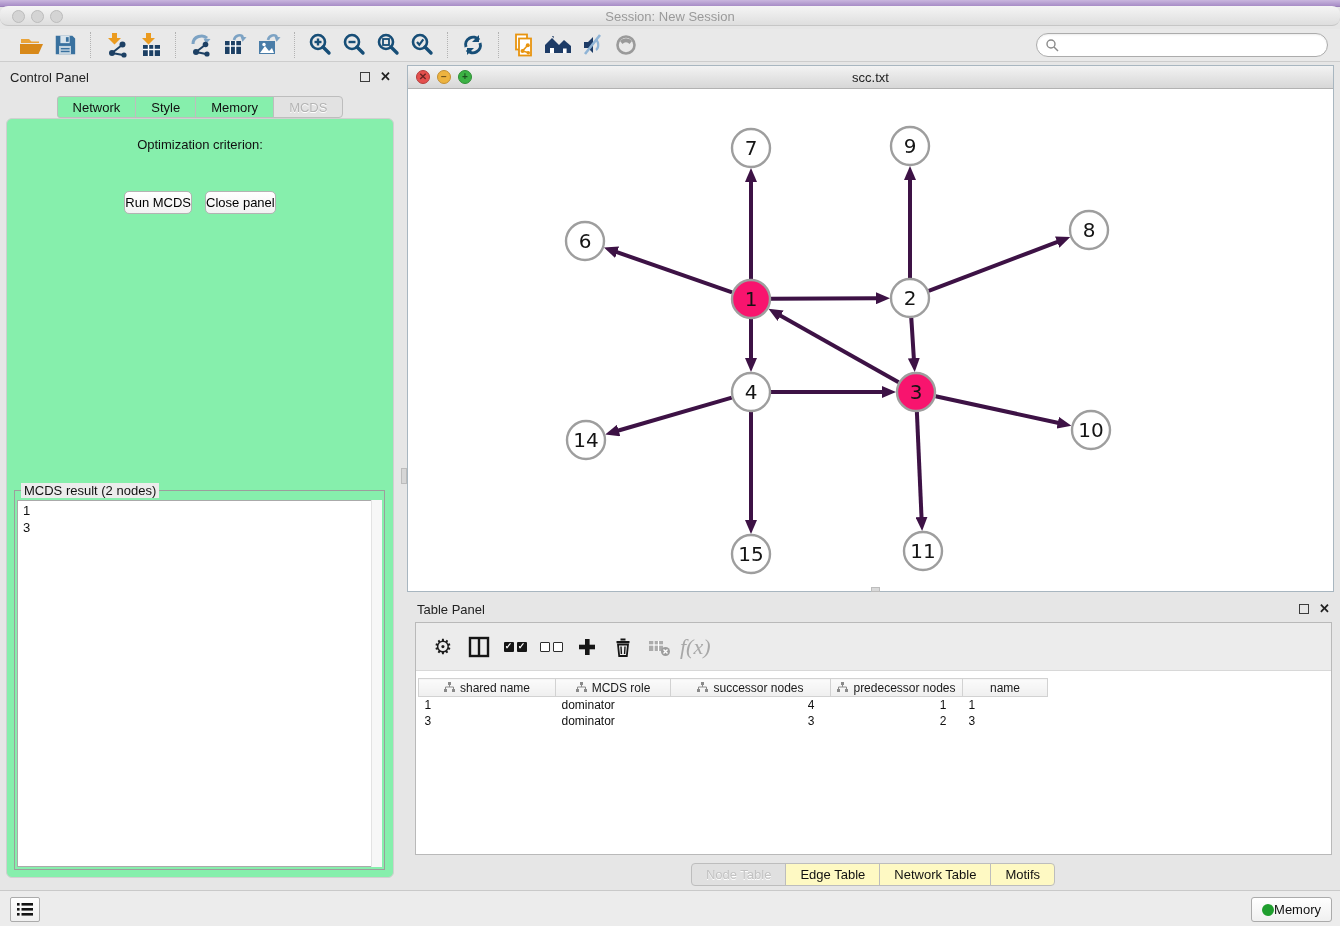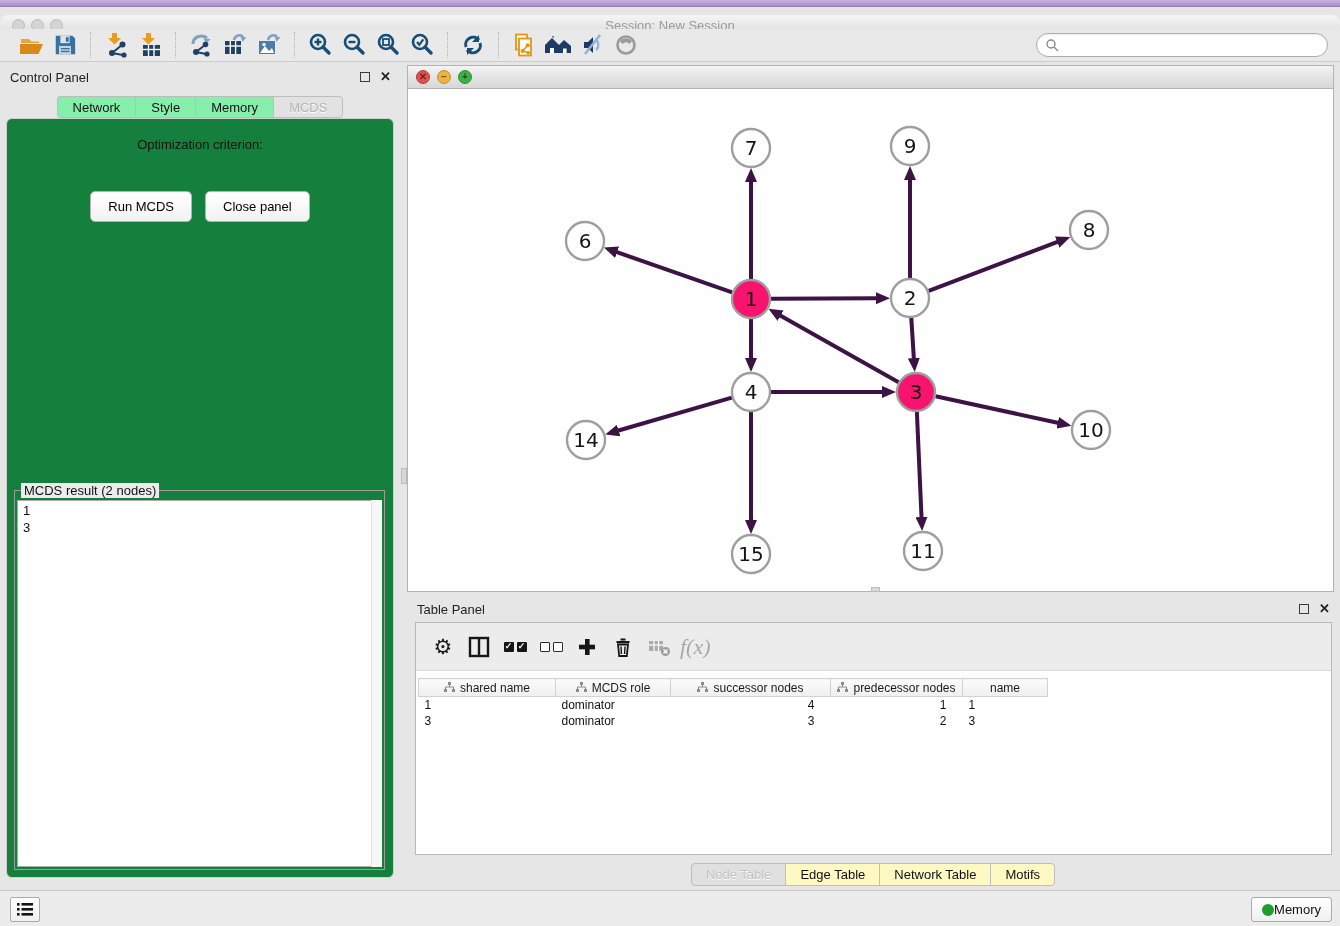--- a/index.html
+++ b/index.html
@@ -1,21 +1,21 @@
 <!DOCTYPE html>
 <html><head>
 <meta charset="utf-8">
 <style>
   * { box-sizing: border-box; margin: 0; padding: 0; }
   html,body { width:1340px; height:926px; overflow:hidden; }
   body { font-family:"Liberation Sans", sans-serif; background:#e6e6e6; position:relative; font-size:13px; color:#111; }
 
   
   .win-strip { position:absolute; top:0; left:0; right:0; height:7px; background:linear-gradient(#c9b6de,#a78cc6); border-bottom:1px solid #9a7fb8; }
-  .win-titlebar { position:absolute; top:15px; left:0; right:0; height:20px; background:linear-gradient(#f5f5f5,#dedede); border-bottom:1px solid #c6c6c6;border-radius:8px; }
+  .win-titlebar { position:absolute; top:6px; left:0; right:0; height:20px; background:linear-gradient(#f5f5f5,#dedede); border-bottom:1px solid #c6c6c6;border-radius:8px; }
   .win-dots { position:absolute; left:12px; top:4px; display:flex; gap:6px; }
   .win-dot { width:13px; height:13px; border-radius:50%; background:#d4d4d4; border:1px solid #bcbcbc; }
   .win-title { position:absolute; left:0; right:0; top:3px; text-align:center; color:#9a9a9a; font-size:13px; }
 
   
   .toolbar { position:absolute; top:29px; left:0; right:0; height:33px; background:#e9e9e9; border-bottom:1px solid #cdcdcd; display:flex; align-items:center; padding:0 12px 0 14px; }
   .tb-btn { width:34px; height:30px; display:flex; align-items:center; justify-content:center; cursor:pointer; }
   .tb-sep { width:0; height:26px; border-left:1px dotted #b3b3b3; margin:0 8px; }
   .search-wrap { margin-left:auto; width:292px; height:24px; background:#fff; border:1px solid #acacac; border-radius:12px; display:flex; align-items:center; padding:0 8px; box-shadow:inset 0 1px 2px rgba(0,0,0,.08); }
   .search-wrap input { border:none; outline:none; flex:1; font-size:12px; font-family:"Liberation Sans",sans-serif; background:transparent; }
@@ -26,30 +26,30 @@
   .panel-title { font-size:13px; color:#222; }
   .panel-header .spacer { flex:1; }
   .float-btn { width:10px; height:10px; border:1.5px solid #3c3c3c; display:inline-block; margin-right:10px; cursor:pointer; }
   .close-btn { font-size:13px; font-weight:bold; color:#222; cursor:pointer; line-height:10px; }
 
   .cp-tabs { position:absolute; top:34px; left:0; right:0; display:flex; justify-content:center; }
   .cp-tab { height:22px; padding:0 15px; background:#86efac; border:1px solid #bdbdbd; margin-left:-1px; font-size:13px; display:flex; align-items:center; cursor:pointer; }
   .cp-tab.first { border-top-left-radius:3px; border-bottom-left-radius:3px; }
   .cp-tab.disabled { background:#e2e2e2; color:#b4b4b4; text-shadow:0 1px 0 #fff; border-top-right-radius:4px; border-bottom-right-radius:4px; }
 
-  .cp-content { position:absolute; left:6px; right:7px; top:56px; bottom:12px; background:#15803d; border:1px solid #d0d0d0; border-radius:6px; }
+  .cp-content { position:absolute; left:6px; right:7px; top:56px; bottom:12px; background:#86efac; border:1px solid #d0d0d0; border-radius:6px; }
   .opt-label { position:absolute; top:18px; left:0; right:0; text-align:center; font-size:13px; color:#111; }
   .criterion-select { position:absolute; top:40px; left:38px; width:311px; height:23px; background:linear-gradient(#fff,#f6f6f6); border:1px solid #b3b3b3; border-radius:5px; display:flex; align-items:center; padding:0 8px 0 12px; font-size:13px; cursor:pointer; }
   .criterion-select .val { flex:1; }
   .updown { display:flex; flex-direction:column; gap:2px; align-items:center; }
   .updown i { width:0; height:0; border-left:4px solid transparent; border-right:4px solid transparent; display:block; }
   .updown .up { border-bottom:5px solid #5a5a5a; }
   .updown .dn { border-top:5px solid #5a5a5a; }
   .cp-buttons { position:absolute; top:72px; left:0; right:0; display:flex; justify-content:center; gap:13px; }
-  .cp-btn { height:31px; padding:0 17px; background:linear-gradient(#fff,#f2f2f2); border:1px solid #b3b3b3; border-radius:5px; font-size:13px; font-family:"Liberation Sans",sans-serif; cursor:pointer;text-align:center; }
+  .cp-btn { height:23px; padding:0 0; background:linear-gradient(#fff,#f2f2f2); border:1px solid #b3b3b3; border-radius:5px; font-size:13px; font-family:"Liberation Sans",sans-serif; cursor:pointer;text-align:center; }
 
   .result-group { position:absolute; left:7px; right:8px; top:371px; bottom:7px; border:1px solid #9d9d9d; }
   .result-legend { position:absolute; top:-8px; left:6px; background:#ececec; padding:0 3px; font-size:13px; color:#111; }
   .result-area { position:absolute; left:2px; right:2px; top:9px; bottom:2px; background:#fff; border:1px solid #aaa; font-size:13px; line-height:17px; padding:1px 0 0 5px; overflow:hidden; }
   .result-scroll { position:absolute; top:9px; bottom:2px; right:2px; width:11px; background:#f7f7f7; border-left:1px solid #e3e3e3; cursor:pointer; }
 
   
   .v-splitter { position:absolute; left:401px; top:62px; width:6px; height:828px; background:#e6e6e6; }
   .v-splitter .handle { position:absolute; top:406px; left:0; width:6px; height:16px; background:#d6d6d6; border:1px solid #bcbcbc; cursor:col-resize; }
 
@@ -304,20 +304,21 @@
   <span class="handle"></span>
 </div>
 
 <div class="net-frame">
   <div class="net-titlebar">
     <div class="traffic">
       <span class="tl red">✕</span>
       <span class="tl yellow">−</span>
       <span class="tl green">+</span>
     </div>
+    <div class="net-title">scc.txt</div>
   </div>
   <div class="net-canvas">
     <svg id="graph-svg" width="925" height="502">
       <defs>
         <marker id="arrowhead" viewBox="0 0 14 12" refX="1" refY="6" markerWidth="14" markerHeight="12" orient="auto" markerUnits="userSpaceOnUse">
           <path d="M0,0 L14,6 L0,12 z" fill="#3d1245"></path>
         </marker>
       </defs>
       <g id="edge-layer">
           <line x1="343" y1="189" x2="343" y2="91" stroke="#3d1245" stroke-width="4" marker-end="url(#arrowhead)"></line>

